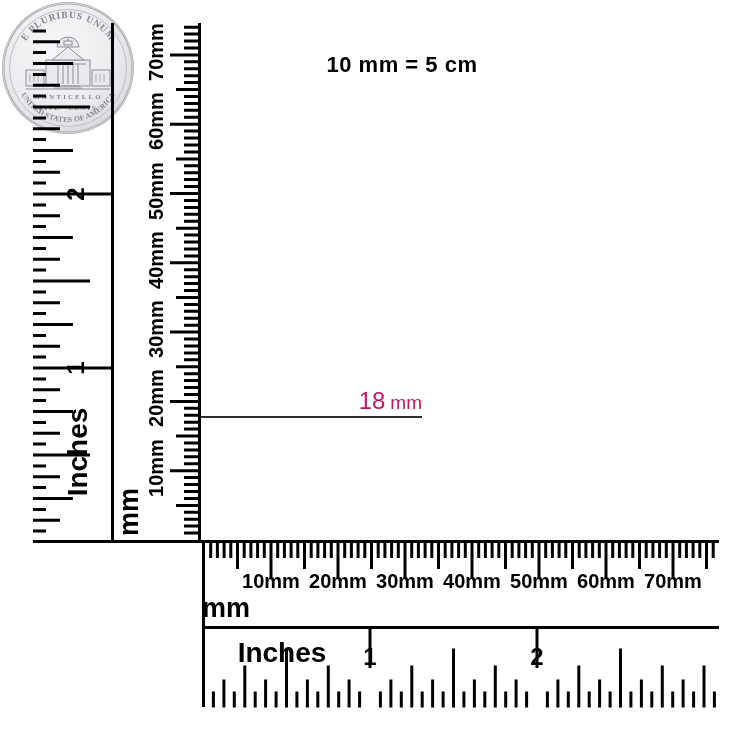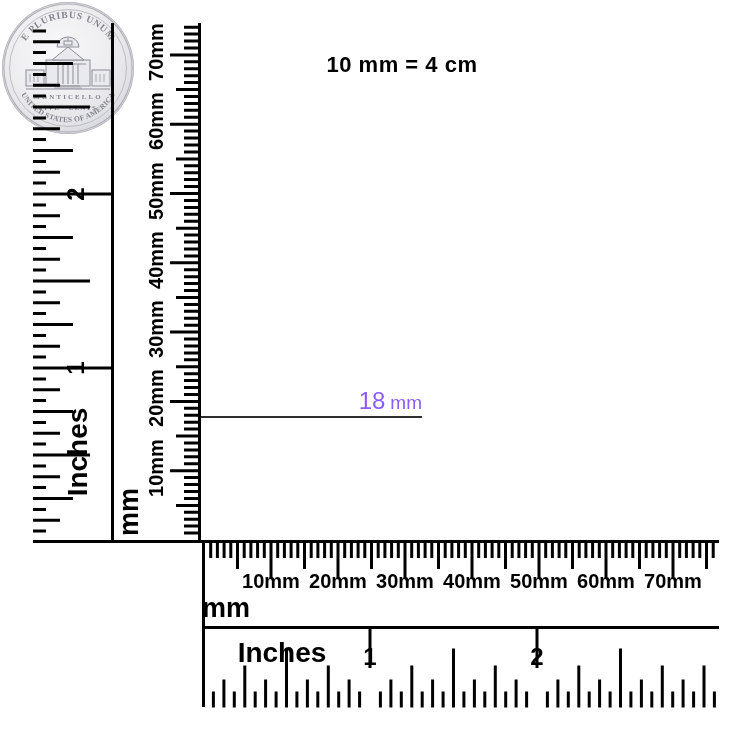--- a/index.html
+++ b/index.html
@@ -9,33 +9,33 @@
   }
   #stage svg{position:absolute;left:0;top:0;}
   .vlab{position:absolute;transform:translate(-50%,-50%) rotate(-90deg);
         white-space:nowrap;font-weight:bold;color:#000;line-height:1;}
   .hlab{position:absolute;transform:translate(-50%,-50%);
         white-space:nowrap;font-weight:bold;color:#000;line-height:1;}
   .note{position:absolute;left:402px;top:65px;transform:translate(-50%,-50%);
         font-size:22px;font-weight:bold;letter-spacing:.5px;white-space:nowrap;}
   #annot-line{position:absolute;left:200px;top:416px;width:222px;height:2px;background:#2e2e2e;}
   #annot-text{position:absolute;left:422px;top:415px;transform:translate(-100%,-100%);
-        display:flex;align-items:baseline;gap:5px;color:#8b5cf6;}
+        display:flex;align-items:baseline;gap:5px;color:#be185d;}
   #annot-text .big{font-size:24px;}
   #annot-text .small{font-size:19px;}
   #earring-svg{left:197px;top:411px;}
   #coin-svg{left:517px;top:412px;}
   #ruler-labels{position:absolute;left:0;top:0;width:737px;height:737px;pointer-events:none;}
 </style>
 </head>
 <body>
 
 <div id="stage">
 
-  <div class="note">10 mm = 4 cm</div>
+  <div class="note">10 mm = 5 cm</div>
 
   <div id="annot-line"></div>
 
   <svg id="earring-svg" width="140" height="140" viewBox="0 0 140 140">
     <defs>
       <radialGradient id="pg" cx="0.40" cy="0.33" r="0.78">
         <stop offset="0" stop-color="#ffffff"></stop>
         <stop offset="0.35" stop-color="#f3f3f5"></stop>
         <stop offset="0.65" stop-color="#e4e4e7"></stop>
         <stop offset="0.85" stop-color="#d3d2d7"></stop>

